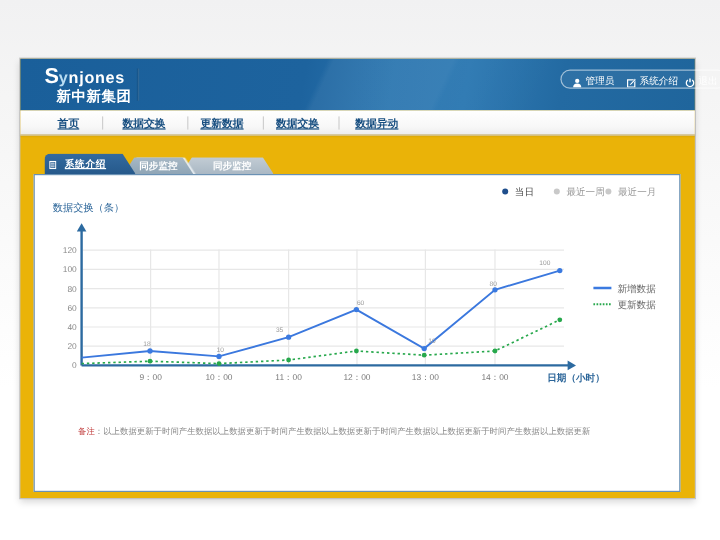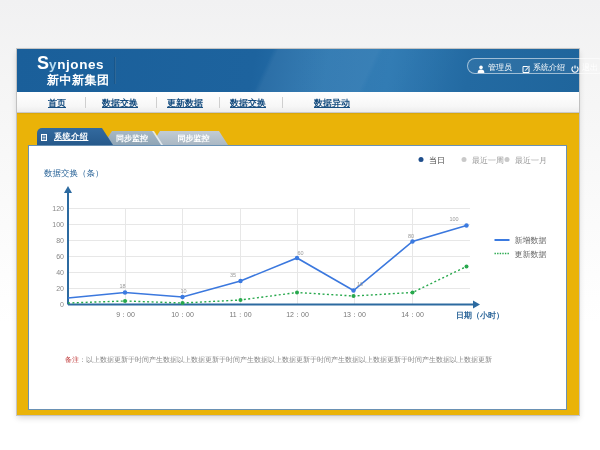--- a/index.html
+++ b/index.html
@@ -79,21 +79,21 @@
 
   <div class="nav">
     <b style="left:31px">首页</b>
     <i style="left:68px"></i>
     <b style="left:85px">数据交换</b>
     <i style="left:139px"></i>
     <b style="left:150px">更新数据</b>
     <i style="left:202px"></i>
     <b style="left:213px">数据交换</b>
     <i style="left:265px"></i>
-    <b style="left:297px">数据异动</b>
+    <b style="left:279px">数据异动</b>
   </div>
 
   <div class="tab tab3">同步监控</div>
   <div class="tab2w">
       <div class="tab2">同步监控</div>
     </div>
   <div class="tab tab1">
       <svg width="6" height="7" viewBox="0 0 6 7">
         <rect x="0.5" y="0.5" width="5" height="6" fill="none" stroke="#fff" stroke-width="1"></rect>
         <path d="M1.5 2 h3 M1.5 3.5 h3 M1.5 5 h3" stroke="#fff" stroke-width="0.7"></path>

